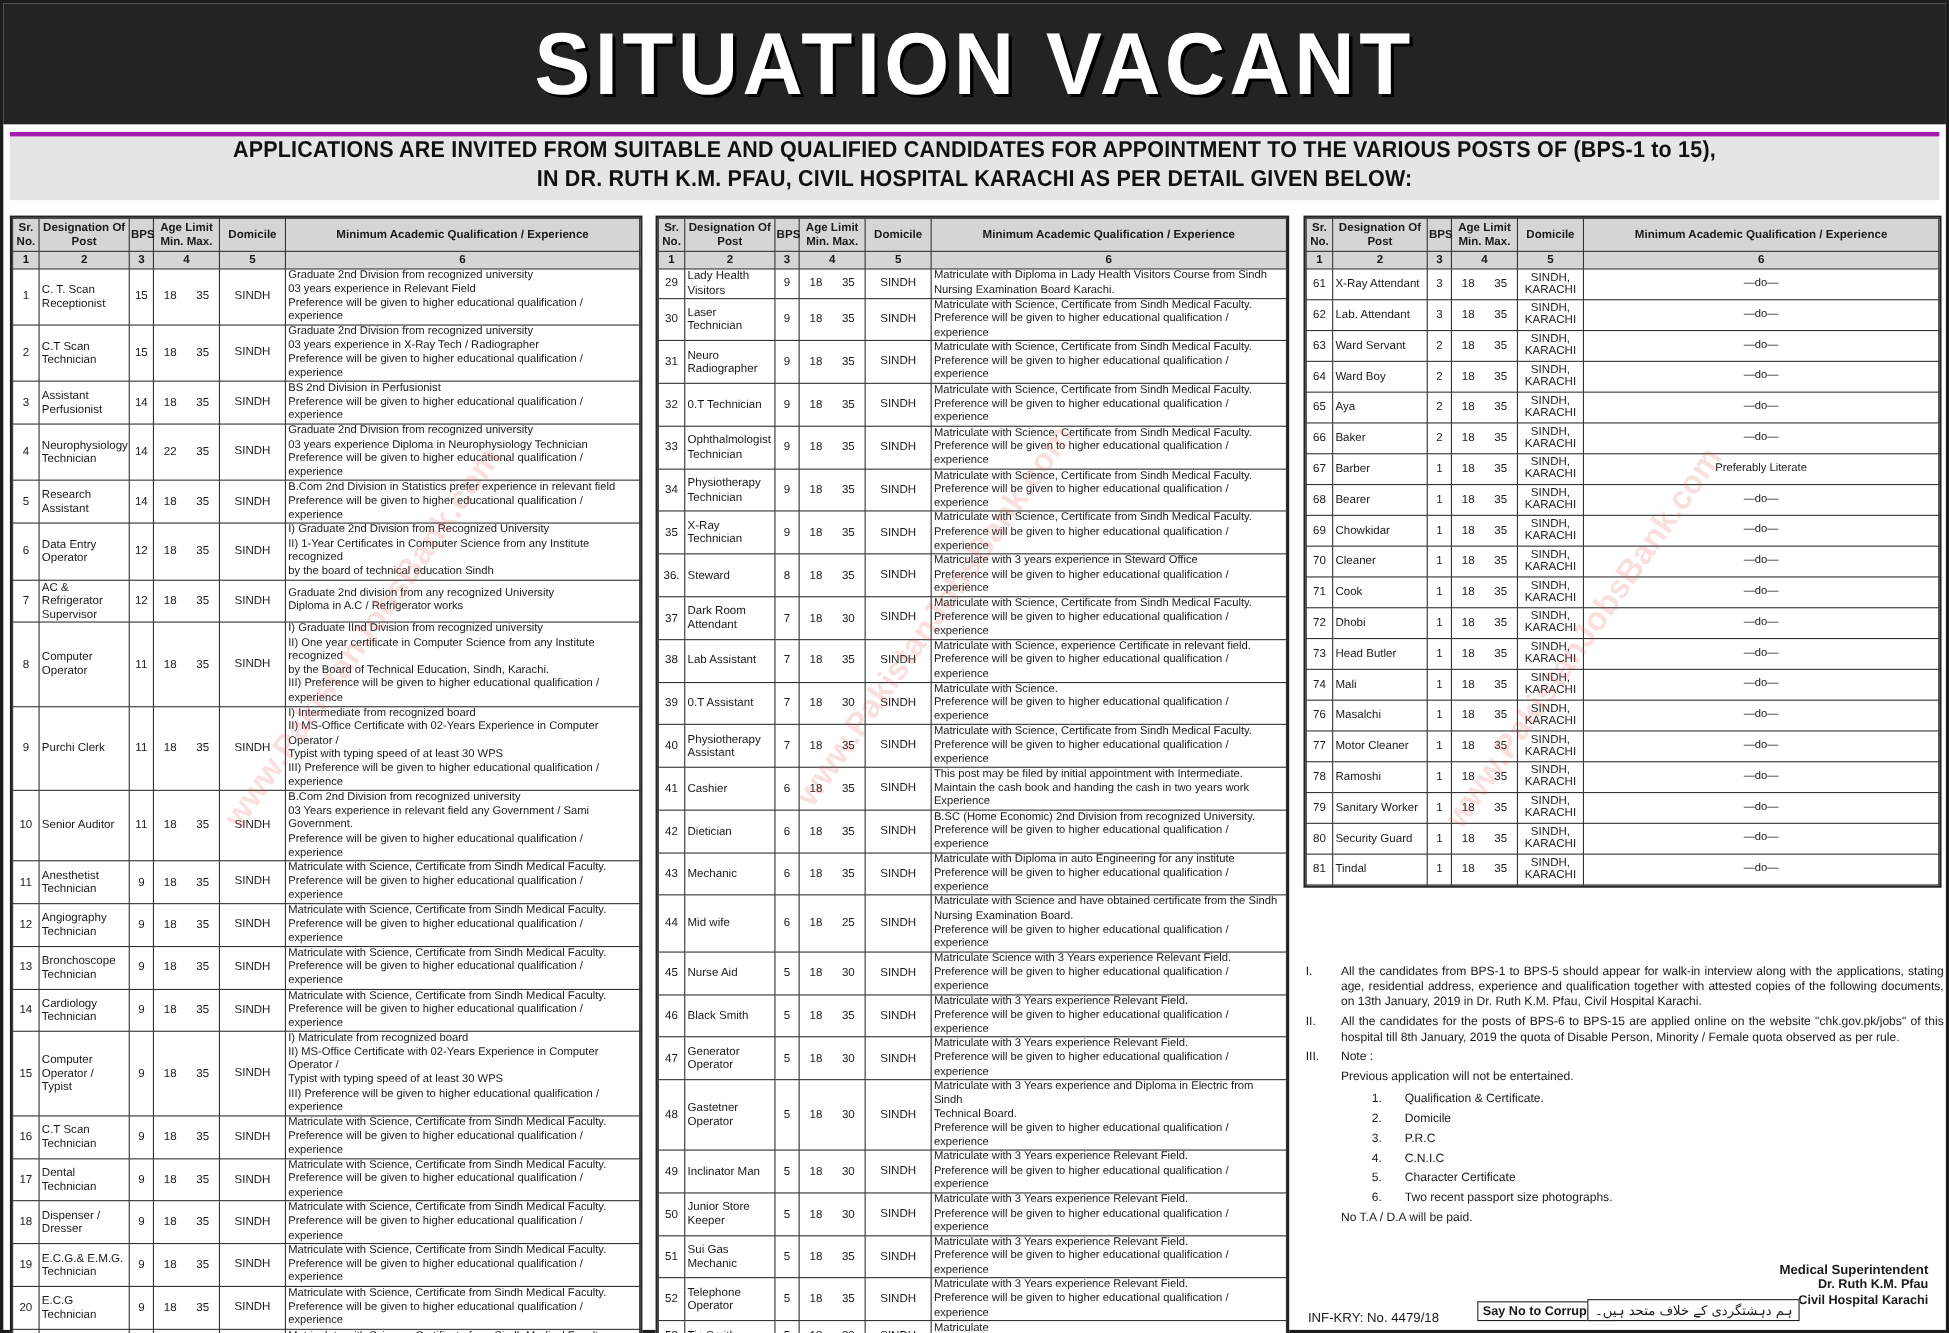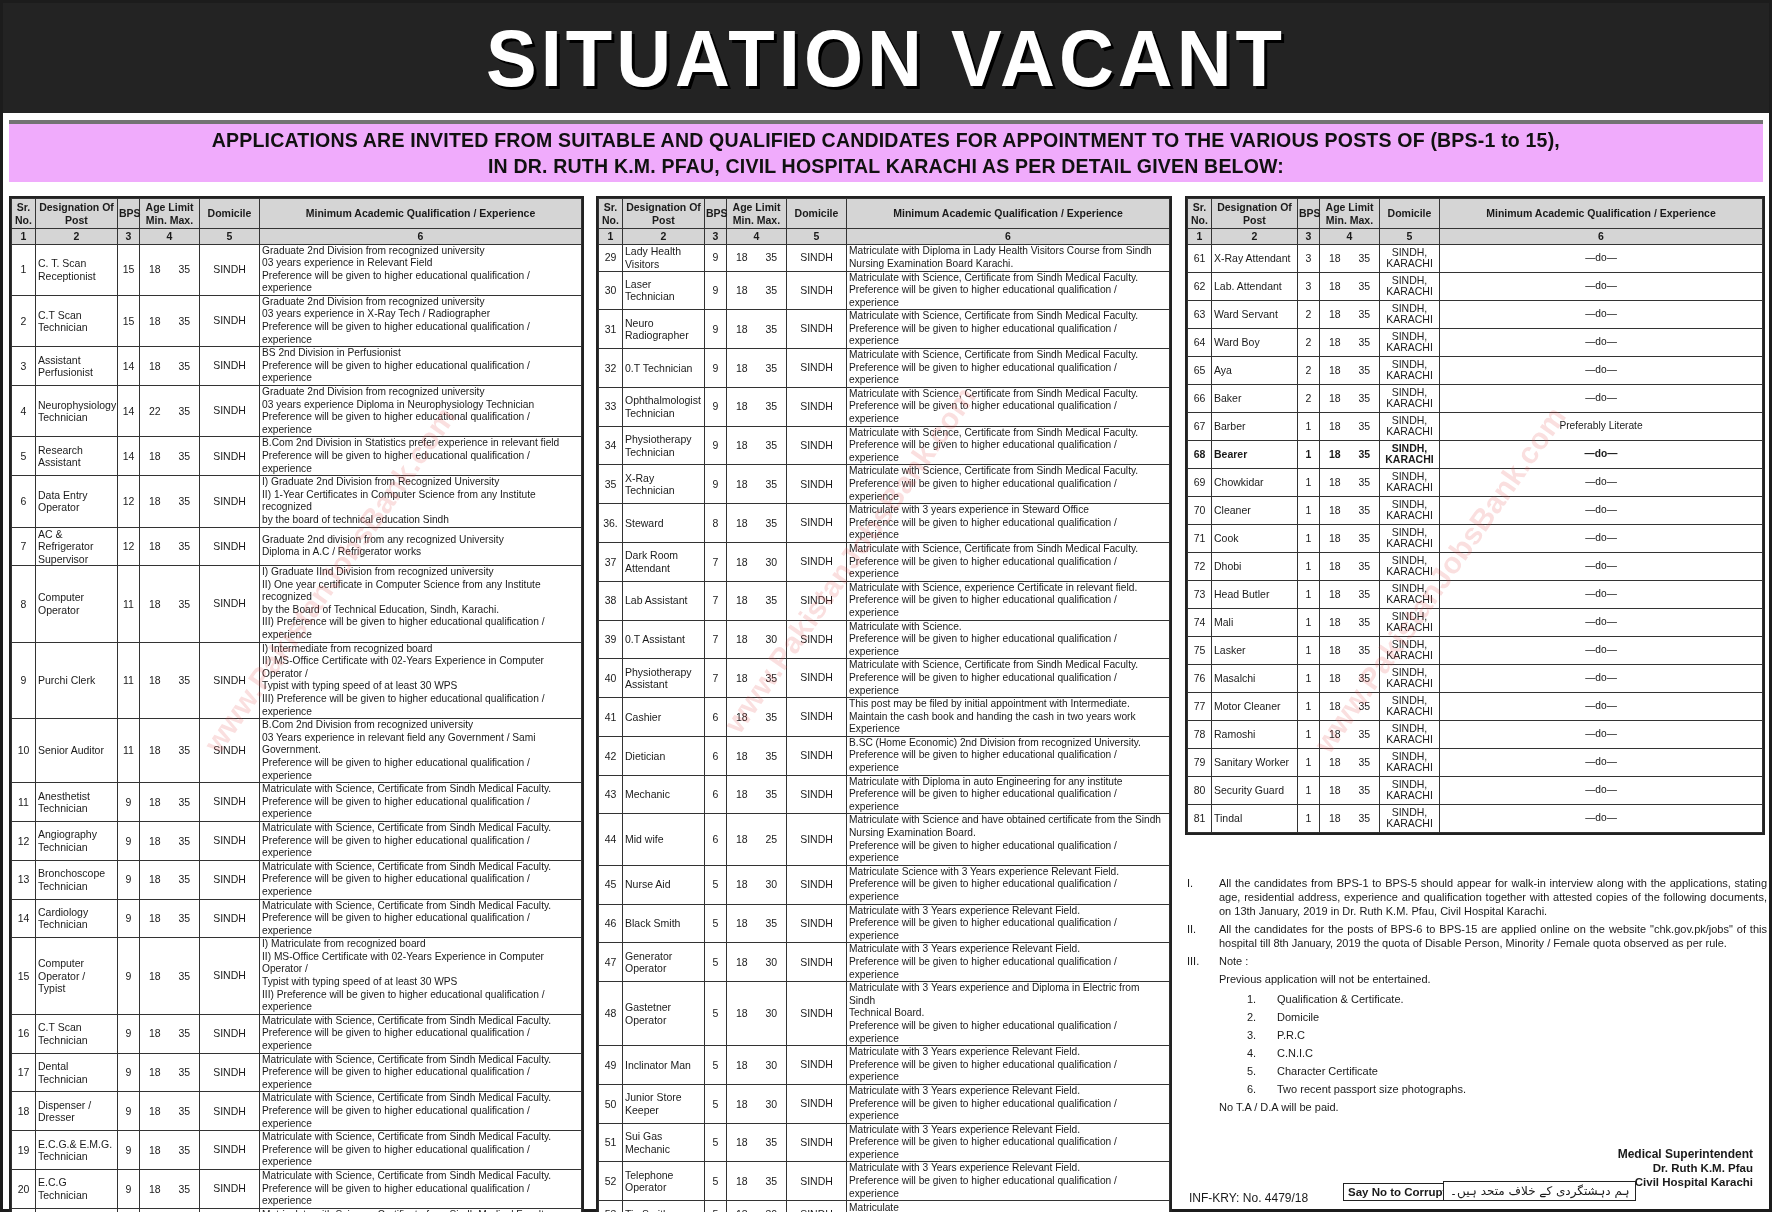--- a/index.html
+++ b/index.html
@@ -1,21 +1,21 @@
 <!DOCTYPE html>
 <html><head>
 <meta charset="utf-8">
 <style>
   * { box-sizing: border-box; margin: 0; padding: 0; }
   html, body { width: 1772px; height: 1212px; background: #fff; overflow: hidden; }
   body { font-family: "Liberation Sans", "DejaVu Sans", sans-serif; color: #1a1a1a; position: relative; }
   .page { position: absolute; left: 0; top: 0; width: 1772px; height: 1212px; border: 3px solid #1c1c1c; background: #fff; }
   .banner { position: absolute; left: 0; top: 0; width: 100%; height: 110px; background: #232323; display: flex; align-items: center; justify-content: center; }
   .banner-title { color: #fff; font-family: "Liberation Sans", sans-serif; font-weight: 700; font-size: 76px; letter-spacing: 4px; text-shadow: 3px 3px 0 #000; transform: scaleY(1.05); }
-  .subband { position: absolute; left: 6px; right: 6px; top: 117px; height: 62px; background: #f0abfc; border-top: 4px solid #737373; display: flex; flex-direction: column; align-items: center; justify-content: center; }
+  .subband { position: absolute; left: 6px; right: 6px; top: 117px; height: 62px; background: #e5e5e5; border-top: 4px solid #a21caf; display: flex; flex-direction: column; align-items: center; }
   .subline { font-weight: 700; font-size: 21px; color: #111; letter-spacing: 0.2px; line-height: 26px; transform: scaleX(0.93); }
   .panel { position: absolute; top: 193px; background: #fff; border: 2px solid #222; }
   table { border-collapse: collapse; width: 100%; table-layout: fixed; }
   th, td { border: 1px solid #333; font-size: 10.5px; line-height: 12.5px; vertical-align: middle; }
   th { background: #d5d5d5; font-weight: 700; text-align: center; padding: 1px 1px; }
   tr.numrow th { height: 14px; font-size: 10.5px; }
   td { padding: 0 2px; }
   td.c { text-align: center; }
   td.age { text-align: center; padding: 0; }
   .ageinner { display: flex; justify-content: space-around; }
@@ -882,21 +882,21 @@
             <td class="c">1</td>
             <td class="age">
               <div class="ageinner">
                 <span>18</span>
                 <span>35</span>
               </div>
             </td>
             <td class="dom">SINDH, KARACHI</td>
             <td class="qual center">Preferably Literate</td>
           </tr>
-          <tr style="height: 28px; font-weight: bold;">
+          <tr style="height: 28px;">
             <td class="c">68</td>
             <td class="desig">Bearer</td>
             <td class="c">1</td>
             <td class="age">
               <div class="ageinner">
                 <span>18</span>
                 <span>35</span>
               </div>
             </td>
             <td class="dom">SINDH, KARACHI</td>
@@ -963,33 +963,20 @@
                 <span>18</span>
                 <span>35</span>
               </div>
             </td>
             <td class="dom">SINDH, KARACHI</td>
             <td class="qual center">—do—</td>
           </tr>
           <tr style="height: 28px;">
             <td class="c">74</td>
             <td class="desig">Mali</td>
-            <td class="c">1</td>
-            <td class="age">
-              <div class="ageinner">
-                <span>18</span>
-                <span>35</span>
-              </div>
-            </td>
-            <td class="dom">SINDH, KARACHI</td>
-            <td class="qual center">—do—</td>
-          </tr>
-          <tr style="height: 28px;">
-            <td class="c">75</td>
-            <td class="desig">Lasker</td>
             <td class="c">1</td>
             <td class="age">
               <div class="ageinner">
                 <span>18</span>
                 <span>35</span>
               </div>
             </td>
             <td class="dom">SINDH, KARACHI</td>
             <td class="qual center">—do—</td>
           </tr>

